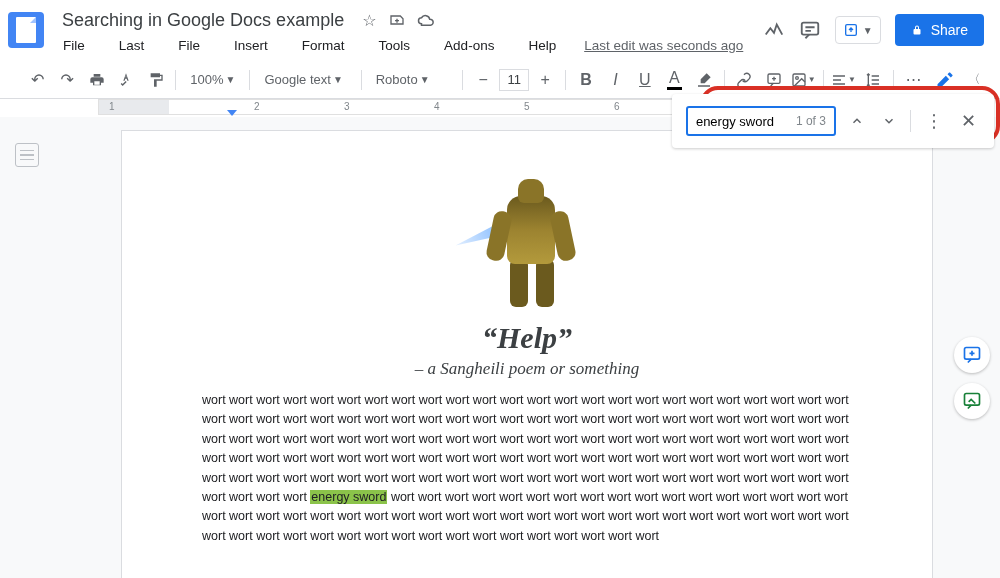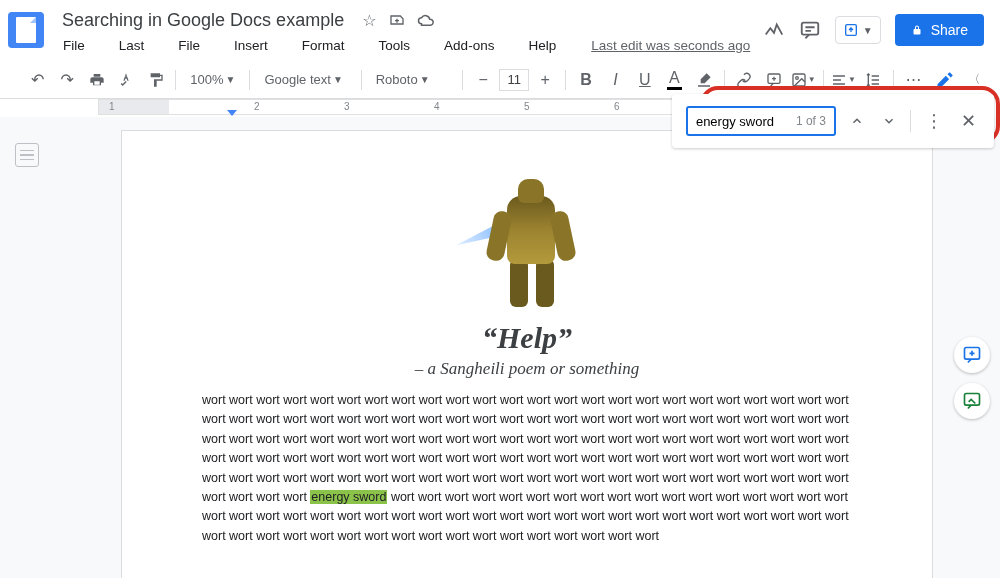--- a/index.html
+++ b/index.html
@@ -9,21 +9,21 @@
   .header { display: flex; align-items: flex-start; padding: 8px 16px 0 8px; }
   .docs-logo { width: 36px; height: 36px; background: #4285f4; border-radius: 4px; display: flex; align-items: center; justify-content: center; margin-right: 12px; margin-top: 4px; }
   .docs-logo-inner { width: 20px; height: 26px; background: #fff; border-radius: 1px; position: relative; }
   .docs-logo-inner::before { content:""; position:absolute; right:0; top:0; border-style: solid; border-width: 0 0 6px 6px; border-color: transparent transparent #a0c3ff transparent;}
   .title-area { flex: 1; }
   .title-row { display: flex; align-items: center; gap: 12px; height: 24px;}
   .doc-title { font-size: 18px; color: #3c4043; padding: 2px 6px; border-radius: 4px;}
   .title-icon { color: #5f6368; font-size: 16px; cursor: pointer; }
   .menubar { display: flex; gap: 20px; margin-top: 2px; align-items: center;}
   .menu-item { font-size: 13.5px; color: #202124; padding: 4px 7px; border-radius: 4px; cursor: pointer; }
-  .last-edit { font-size: 13.5px; color: #5f6368; text-decoration: underline; margin-left: 8px; cursor: pointer; text-align: right;}
+  .last-edit { font-size: 13.5px; color: #5f6368; text-decoration: underline; margin-left: 1px; cursor: pointer; text-align: right;}
   .header-right { display: flex; align-items: center; gap: 14px; padding-top: 6px;}
   .hr-icon { color: #5f6368; font-size: 20px; cursor: pointer;}
   .present-btn { display:flex; align-items:center; gap:4px; border:1px solid #dadce0; border-radius: 4px; padding: 5px 7px; color:#1a73e8; cursor:pointer; font-size:14px;}
   .share-btn { background: #1a73e8; color: #fff; font-size: 14px; font-weight:500; border-radius: 4px; padding: 8px 16px; display:flex; align-items:center; gap:8px; cursor:pointer;}
   .lock { width:12px; height:12px; display:inline-block; }
 
   
   .toolbar { display: flex; align-items: center; padding: 4px 12px 4px 24px; border-bottom: 1px solid #dadce0; gap: 2px; margin-top: 4px; height:38px;}
   .tb-btn { width: 28px; height: 28px; display: flex; align-items: center; justify-content: center; color: #5f6368; cursor: pointer; border-radius: 2px; font-size: 16px;}
   .tb-sep { width: 1px; height: 20px; background: #dadce0; margin: 0 4px;}

